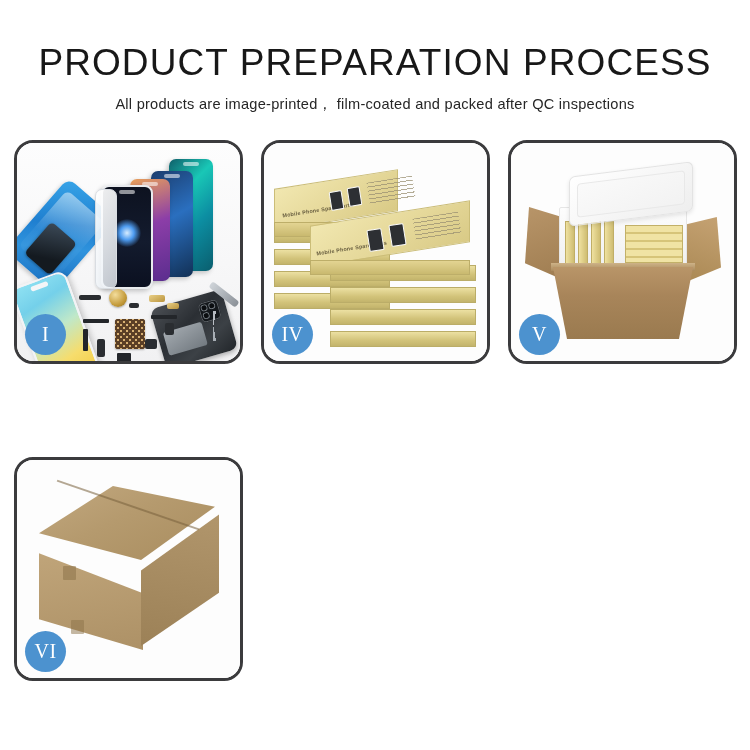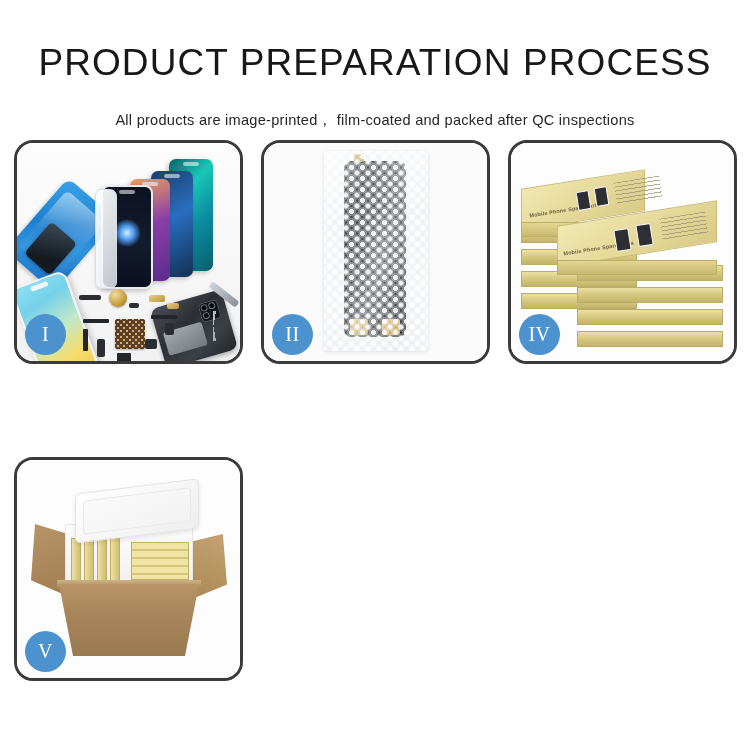--- a/index.html
+++ b/index.html
@@ -27,21 +27,21 @@
     font-family: "Liberation Sans", sans-serif;
     font-size: 37px;
     font-weight: 400;
     letter-spacing: 1.1px;
     color: #181818;
     line-height: 1.0;
     white-space: nowrap;
   }
 
   .subtitle {
-    margin-top: 30px;
+    margin-top: 14px;
     font-family: "Liberation Sans", sans-serif;
     font-size: 14.6px;
     font-weight: 400;
     letter-spacing: 0.25px;
     color: #262626;
     white-space: nowrap;
   }
 
   
   .grid {
@@ -485,36 +485,20 @@
         <div class="flex" style="left:66px;top:176px;width:26px;height:4px;"></div>
         <div class="flex" style="left:66px;top:186px;width:5px;height:22px;"></div>
         <div class="flex" style="left:134px;top:172px;width:26px;height:4px;"></div>
         <div class="flex" style="left:100px;top:210px;width:14px;height:9px;"></div>
         <div class="tool"></div>
         <div class="tweez"></div>
       </div>
       <div class="badge">I</div>
     </div>
 
-    <div class="panel p2">
-      <div class="panel-canvas">
-        <div class="bg"></div>
-        <div class="bag">
-          <div class="screen">
-            <div class="flexribbon"></div>
-            <div class="conn"></div>
-            <div class="conn2"></div>
-          </div>
-          <div class="tab"></div>
-          <div class="bubbles"></div>
-          <div class="bagsheen"></div>
-        </div>
-      </div>
-      <div class="badge">II</div>
-    </div>
 
 
     <div class="panel p4">
       <div class="panel-canvas">
         <div class="bg"></div>
         <div class="stack">
 
           <div class="slab" style="left:2px;  top:72px;  width:116px;"></div>
           <div class="slab" style="left:2px;  top:94px;  width:116px;"></div>
           <div class="slab" style="left:2px;  top:116px; width:116px;"></div>
@@ -562,15 +546,29 @@
             <div class="yflat"></div>
           </div>
           <div class="foamlid"></div>
           <div class="bodyrim"></div>
           <div class="body"></div>
         </div>
       </div>
       <div class="badge">V</div>
     </div>
 
+    <div class="panel p6">
+      <div class="panel-canvas">
+        <div class="bg"></div>
+        <div class="ccar">
+          <div class="topface"></div>
+          <div class="leftface"></div>
+          <div class="rightface"></div>
+          <div class="seam"></div>
+          <div class="tape1"></div>
+          <div class="tape2"></div>
+        </div>
+      </div>
+      <div class="badge small">VI</div>
+    </div>
 
   </div>
 </div>
 
 </body></html>

